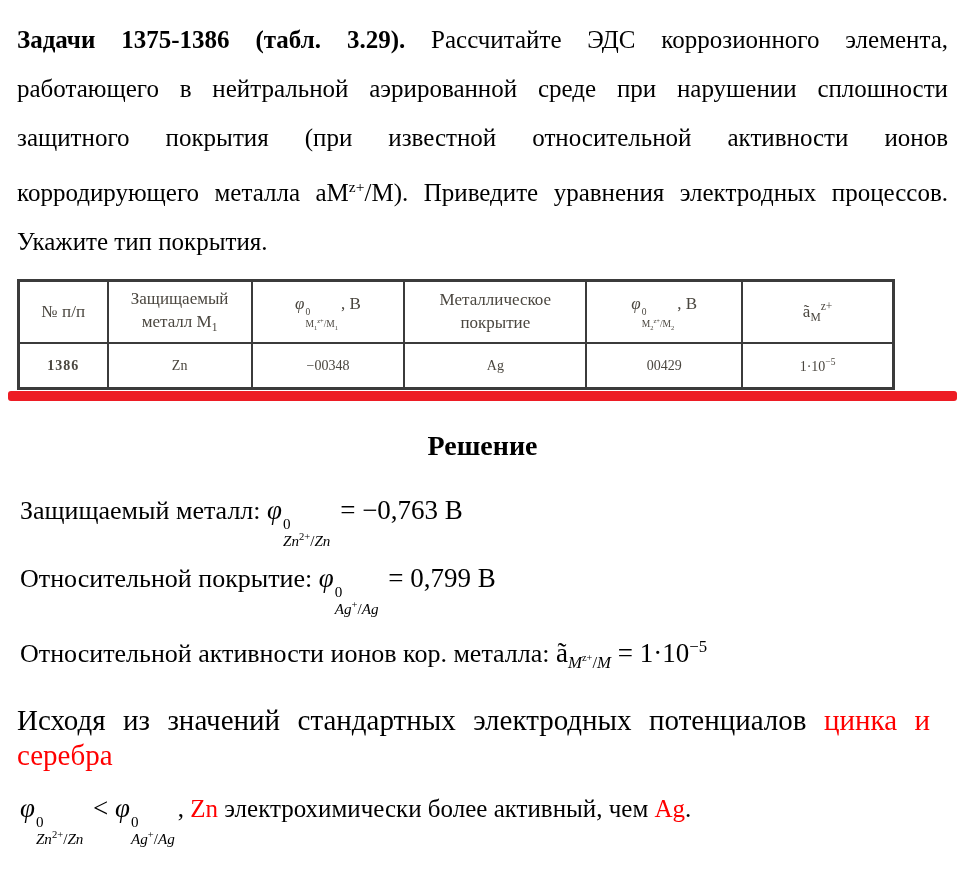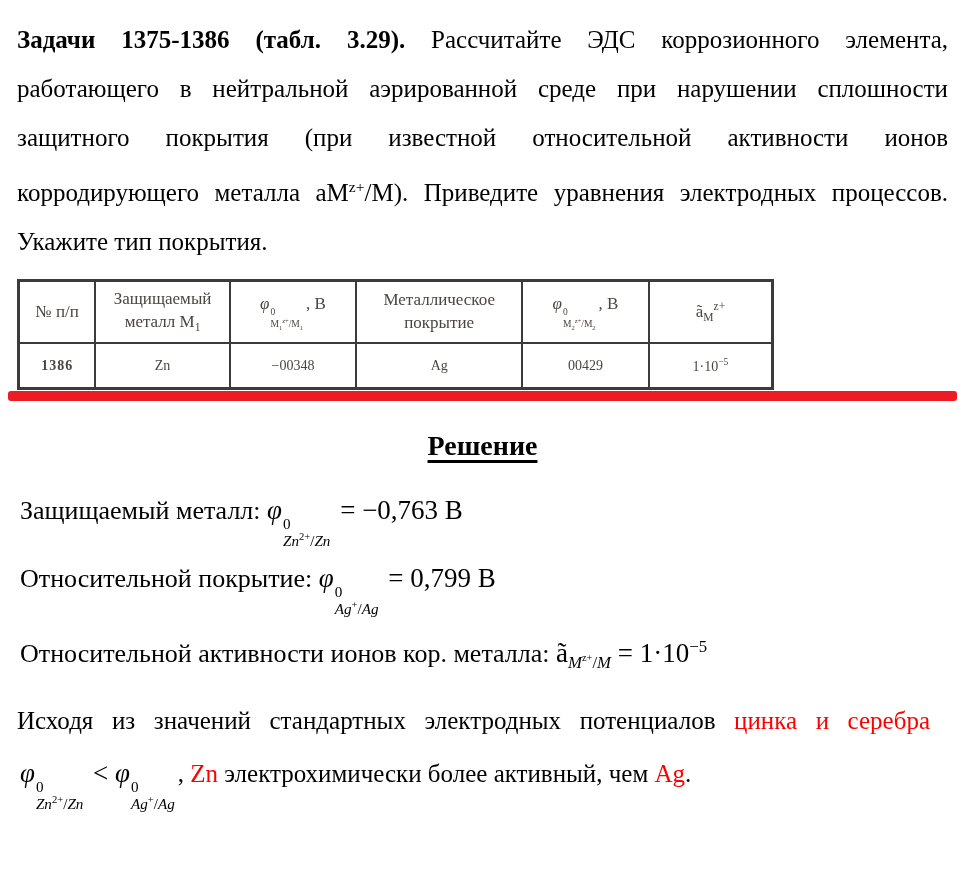--- a/index.html
+++ b/index.html
@@ -30,21 +30,21 @@
     margin: 15px 17px 0 17px;
     font-size: 25px;
     line-height: 49px;
     text-align: justify;
   }
   .intro .lead { font-weight: bold; }
   .intro sup { font-size: 62%; }
 
   table.datatable {
     margin: 13px 0 0 17px;
-    width: 757px;
+    width: 878px;
     border-collapse: collapse;
     color: var(--table-ink);
   }
   table.datatable th, table.datatable td {
     border: 2px solid #3b3b3b;
     text-align: center;
     vertical-align: middle;
     padding: 2px 4px;
   }
   table.datatable { border: 3px solid #3b3b3b; }
@@ -70,21 +70,21 @@
     border-radius: 3px;
   }
 
   .sol-heading {
     margin-top: 28px;
     text-align: center;
     font-size: 28px;
     font-weight: bold;
     line-height: 34px;
   }
-  .sol-heading .u { text-decoration: underline; text-decoration-thickness: 2.5px; text-underline-offset: 5px; }
+  .sol-heading .u { text-decoration-thickness: 2.5px; text-underline-offset: 5px; }
 
   .sol-line {
     margin-left: 20px;
     font-size: 26px;
     white-space: nowrap;
   }
   .sol-line.first { margin-top: 32px; }
   .sol-line.mid   { margin-top: 14px; }
   .sol-line.last  { margin-top: 19px; }
   .formula { font-size: 27px; }
@@ -103,21 +103,21 @@
     margin-right: 3px;
     text-align: left;
   }
   .ss .t { display: block; }
   .ss .b { display: block; }
   .ss sup { font-size: 70%; }
   .ss sub { font-size: 70%; }
 
   .closing {
     margin: 30px 35px 0 17px;
-    font-size: 25px;
+    font-size: 29px;
     line-height: 35px;
     text-align: justify;
     text-align-last: justify;
   }
   .red-text { color: var(--accent-red); }
 
   .comparison {
     margin: 20px 17px 0 20px;
     font-size: 25px;
     white-space: nowrap;

